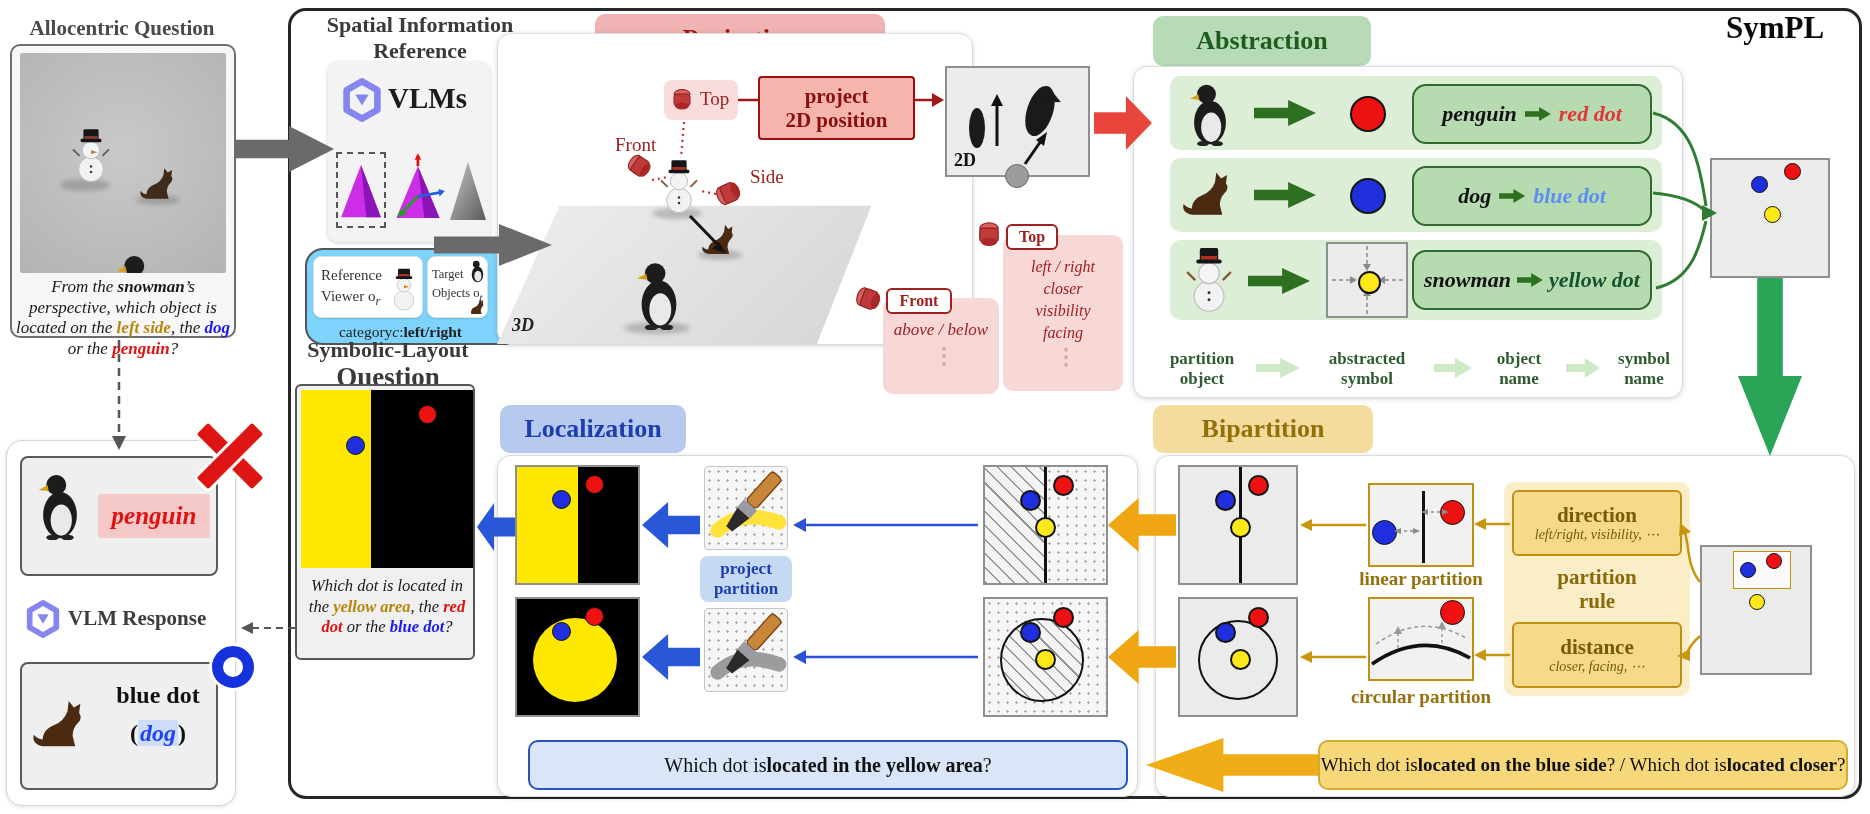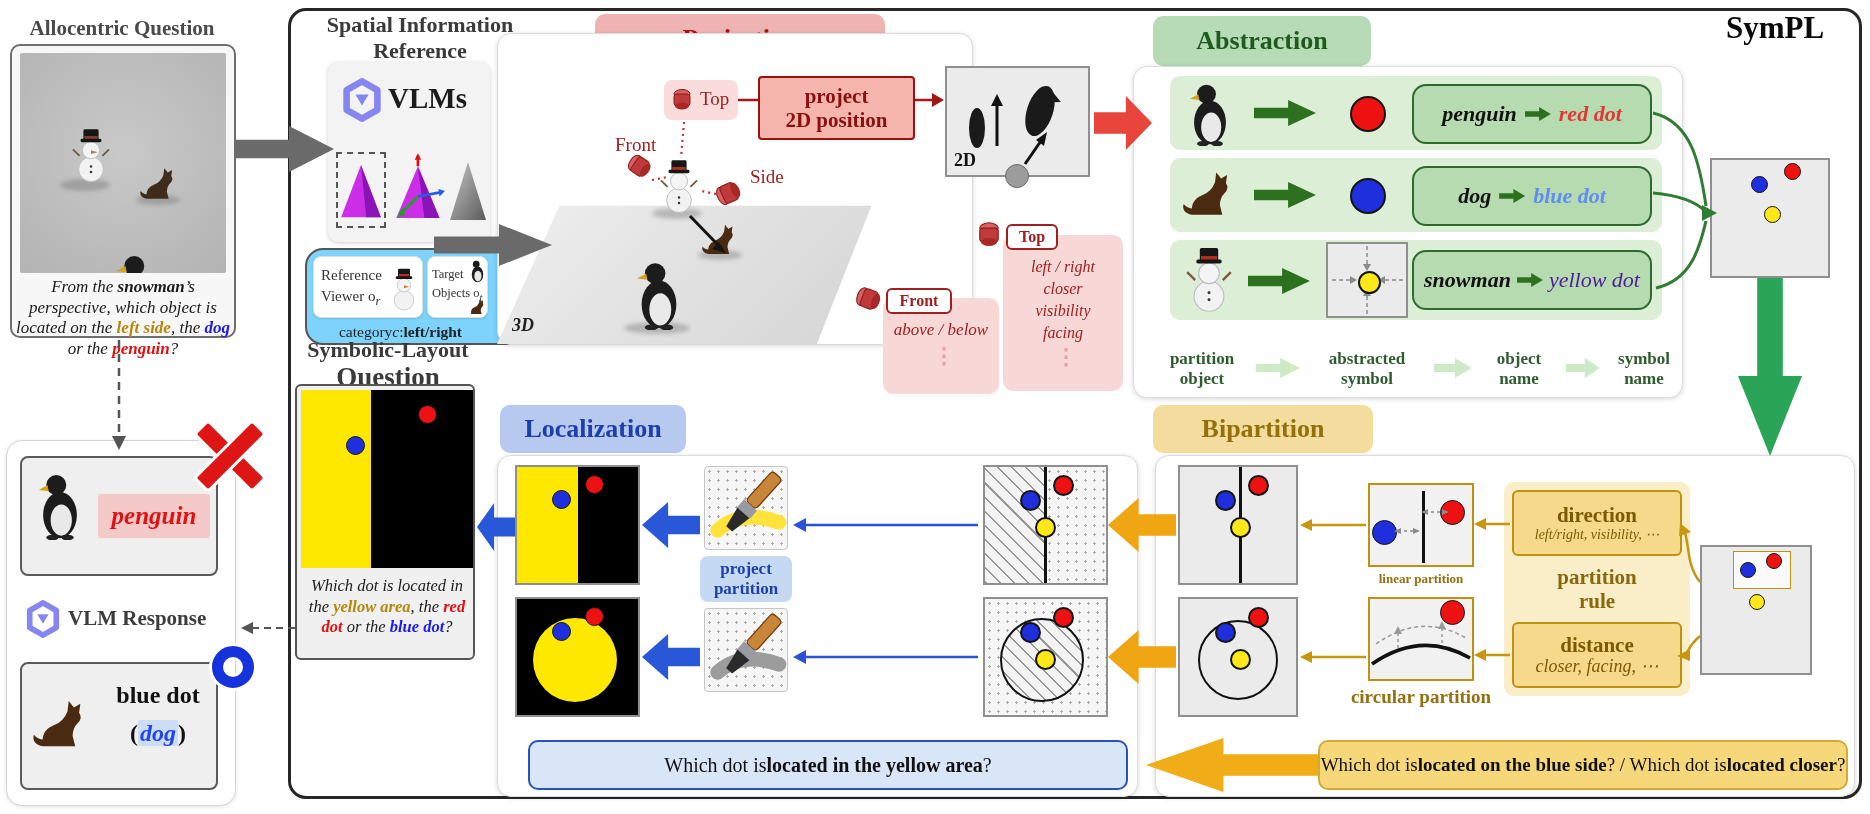--- a/index.html
+++ b/index.html
@@ -334,21 +334,21 @@
       <path d="M32 30 L39 23" stroke="#7a5a38" stroke-width="2"></path>
     <circle cx="20" cy="41" r="1.3" fill="#333"></circle>
       <circle cx="20" cy="47" r="1.3" fill="#333"></circle>
   </svg>
   <div class="barr r" style="left:1248px;top:268px;width:62px;height:26px;background:#2d7020;"></div>
   <div class="abs greybox" style="left:1326px;top:242px;width:82px;height:76px;"></div>
   <div class="dot yellow" style="left:1358px;top:271px;width:19px;height:19px;z-index:6;"></div>
   <div class="abs ctr" style="left:1412px;top:250px;width:240px;height:60px;background:#b7dbb0;border:2.5px solid #2e6b2e;border-radius:14px;gap:6px;">
     <span style="font-size:22px;font-weight:bold;font-style:italic;color:#111;">snowman</span>
     <span class="barr r" style="position:static;display:inline-block;width:26px;height:14px;background:#2d7020;"></span>
-    <span style="font-size:22px;font-weight:normal;font-style:italic;color:#4c1d95;">yellow dot</span>
+    <span style="font-size:22px;font-weight:bold;font-style:italic;color:#14532d;">yellow dot</span>
   </div>
 
   <div class="abs ctr" style="left:1152px;top:346px;width:100px;height:46px;font-size:17px;font-weight:bold;color:#2e5c2e;line-height:1.2;flex-direction:column;">
     <span>partition</span>
       <span>object</span>
   </div>
   <div class="barr r" style="left:1256px;top:358px;width:44px;height:20px;background:#cde9c6;"></div>
   <div class="abs ctr" style="left:1304px;top:346px;width:126px;height:46px;font-size:17px;font-weight:bold;color:#2e5c2e;line-height:1.2;flex-direction:column;">
     <span>abstracted</span>
       <span>symbol</span>
@@ -385,38 +385,38 @@
   </div>
   <div class="dot blue" style="left:1215px;top:622px;width:17px;height:17px;"></div>
   <div class="dot red" style="left:1248px;top:607px;width:17px;height:17px;"></div>
   <div class="dot yellow" style="left:1230px;top:649px;width:17px;height:17px;"></div>
 
   <div class="abs" style="left:1368px;top:483px;width:106px;height:84px;background:#f1f1f1;border:2px solid #c09010;">
     <div class="abs" style="left:52px;top:6px;width:2.5px;height:72px;background:#111;"></div>
   </div>
   <div class="dot blue" style="left:1372px;top:520px;width:23px;height:23px;border-width:1.5px;"></div>
   <div class="dot red" style="left:1440px;top:500px;width:23px;height:23px;border-width:1.5px;"></div>
-  <div class="abs ctr" style="left:1352px;top:568px;width:138px;height:22px;font-size:13px;font-weight:bold;color:#96700c;">linear partition</div>
+  <div class="abs ctr" style="left:1352px;top:568px;width:138px;height:22px;font-size:19px;font-weight:bold;color:#96700c;">linear partition</div>
 
   <div class="abs" style="left:1368px;top:597px;width:106px;height:84px;background:#f1f1f1;border:2px solid #c09010;"></div>
   <div class="dot red" style="left:1440px;top:600px;width:23px;height:23px;border-width:1.5px;"></div>
   <div class="abs ctr" style="left:1346px;top:686px;width:150px;height:22px;font-size:19px;font-weight:bold;color:#96700c;">circular partition</div>
 
   <div class="abs" style="left:1504px;top:482px;width:186px;height:214px;background:#faeec8;border-radius:10px;"></div>
   <div class="abs ctr" style="left:1512px;top:490px;width:170px;height:66px;background:#f6d98a;border:2.5px solid #c09010;border-radius:6px;flex-direction:column;line-height:1.1;">
     <span style="font-size:21px;font-weight:bold;color:#7a5a04;">direction</span>
     <span style="font-size:14px;font-style:italic;color:#7a5a04;">left/right, visibility, ⋯</span>
   </div>
   <div class="abs ctr" style="left:1512px;top:560px;width:170px;height:58px;flex-direction:column;line-height:1.15;font-size:21px;font-weight:bold;color:#8a680a;">
     <span>partition</span>
     <span>rule</span>
   </div>
   <div class="abs ctr" style="left:1512px;top:622px;width:170px;height:66px;background:#f6d98a;border:2.5px solid #c09010;border-radius:6px;flex-direction:column;line-height:1.1;">
     <span style="font-size:21px;font-weight:bold;color:#7a5a04;">distance</span>
-    <span style="font-size:18px;font-style:italic;color:#7a5a04;">closer, facing, ⋯</span>
+    <span style="font-size:14px;font-style:italic;color:#7a5a04;">closer, facing, ⋯</span>
   </div>
 
   <div class="abs greybox" style="left:1700px;top:545px;width:112px;height:130px;">
     <div class="abs" style="left:31px;top:4px;width:58px;height:38px;border:1.5px solid #c09010;background:#fafafa;"></div>
   </div>
   <div class="dot blue" style="left:1740px;top:562px;width:14px;height:14px;border-width:1.5px;"></div>
   <div class="dot red" style="left:1766px;top:553px;width:14px;height:14px;border-width:1.5px;"></div>
   <div class="dot yellow" style="left:1749px;top:594px;width:14px;height:14px;border-width:1.5px;"></div>
 
   <div class="barr l" style="left:1108px;top:498px;width:68px;height:54px;background:#f0a512;z-index:4;"></div>

